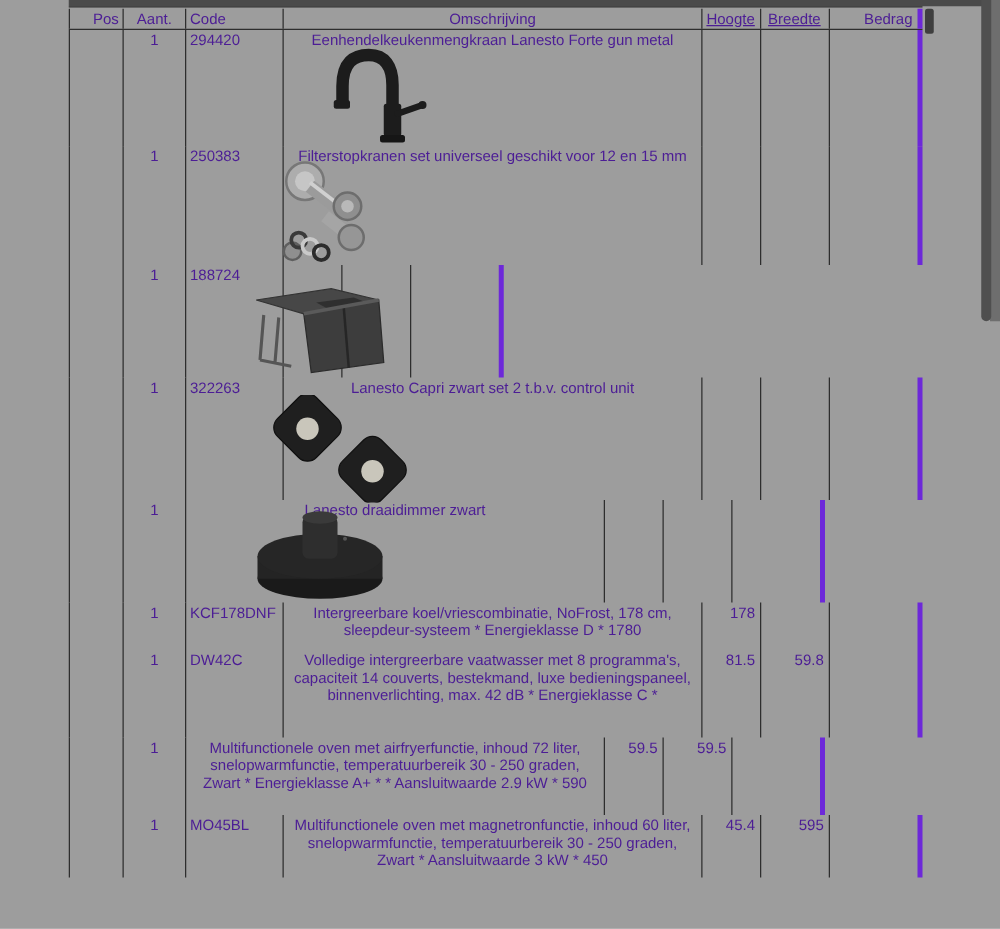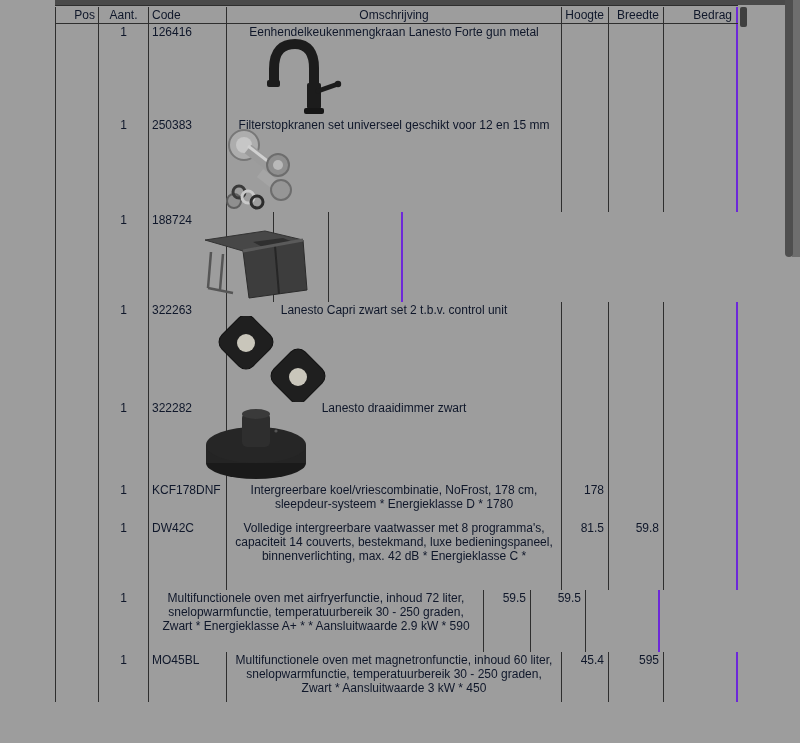--- a/index.html
+++ b/index.html
@@ -1,39 +1,39 @@
 <!DOCTYPE html>
 <html><head>
 <meta charset="utf-8">
 <style>
   html,body { margin:0; padding:0; }
   .screen {
     position:relative; width:800px; height:743px;
     background:#9d9d9d; overflow:hidden;
     font-family:"Liberation Sans", sans-serif;
-    color:#0f172a;
+    color:#4c1d95;
   }
   .top-strip { position:absolute; left:55px; top:0; width:745px; height:5px; background:#4a4a4a; }
   .scroll-track { position:absolute; left:792px; top:0; width:8px; height:257px; background:#6e6e6e; }
   .scroll-thumb { position:absolute; left:785px; top:0; width:8px; height:257px; background:#4f4f4f; border-radius:0 0 4px 4px; }
   .edge-mark { position:absolute; left:740px; top:7px; width:7px; height:20px; background:#3f3f3f; border-radius:2px; }
 
   .qtable { position:absolute; left:55px; top:5px; width:683px; font-size:12px; }
   .hrow { display:flex; height:17px; border-top:1px solid #2e2e2e; border-bottom:1px solid #2e2e2e; align-items:center; }
   .brow { display:flex; position:relative; }
   .cell { box-sizing:border-box; border-left:1px solid #2e2e2e; padding:1px 3px; overflow:hidden; line-height:14px; }
-  .row-end { border-right:2px solid #6d28d9; }
+  .row-end { border-right:4px solid #6d28d9; }
   .c-pos     { width:43px;  text-align:right; }
   .c-aant    { width:50px;  text-align:center; }
   .c-code    { width:78px;  text-align:left; }
   .c-om      { width:335px; text-align:center; }
   .c-hoogte  { width:47px;  text-align:right; padding-right:4px; }
   .c-breedte { width:55px;  text-align:right; padding-right:4px; }
   .c-bedrag  { width:75px;  text-align:right; padding-right:4px; }
-  .hrow .c-hoogte, .hrow .c-breedte { text-align:right; }
+  .hrow .c-hoogte, .hrow .c-breedte { text-align:center;text-decoration:underline; }
   .r0 { height:93px; } .r1 { height:95px; } .r2 { height:90px; }
   .r3 { height:98px; } .r4 { height:82px; } .r5 { height:38px; }
   .r6 { height:70px; } .r7 { height:62px; } .r8 { height:50px; }
   .pimg { position:absolute; pointer-events:none; }
 </style>
 </head>
 <body>
 
 <div class="screen">
 
@@ -47,21 +47,21 @@
       <div class="cell c-code">Code</div>
       <div class="cell c-om">Omschrijving</div>
       <div class="cell c-hoogte">Hoogte</div>
       <div class="cell c-breedte">Breedte</div>
       <div class="cell c-bedrag row-end">Bedrag</div>
     </div>
 
     <div class="brow r0">
       <div class="cell c-pos"></div>
       <div class="cell c-aant">1</div>
-      <div class="cell c-code">126416</div>
+      <div class="cell c-code">294420</div>
       <div class="cell c-om">Eenhendelkeukenmengkraan Lanesto Forte gun metal</div>
       <div class="cell c-hoogte"></div>
       <div class="cell c-breedte"></div>
       <div class="cell c-bedrag row-end"></div>
       <div class="pimg" style="left:195px; top:11px;">
         <svg width="100" height="82" viewBox="0 0 100 82">
           <path d="M24 48 V34 C24 15 33 9 45 9 C58 9 64 18 64 33 V52" stroke="#1c1c1c" stroke-width="10" fill="none"></path>
           <rect x="17" y="45" width="13" height="7" rx="2" fill="#1c1c1c"></rect>
           <rect x="57" y="48" width="14" height="26" rx="2" fill="#1c1c1c"></rect>
           <path d="M68 56 L88 49" stroke="#1c1c1c" stroke-width="5" stroke-linecap="round"></path>
@@ -130,21 +130,20 @@
           <circle cx="34" cy="27" r="9" fill="#c9c6bb"></circle>
           <rect x="64" y="38" width="44" height="44" rx="10" transform="rotate(45 86 60)" fill="#1f1f1f" stroke="#101010"></rect>
           <circle cx="86" cy="61" r="9" fill="#c9c6bb"></circle>
         </svg>
       </div>
     </div>
 
     <div class="brow r4">
       <div class="cell c-pos"></div>
       <div class="cell c-aant">1</div>
-      <div class="cell c-code">322282</div>
       <div class="cell c-om">Lanesto draaidimmer zwart</div>
       <div class="cell c-hoogte"></div>
       <div class="cell c-breedte"></div>
       <div class="cell c-bedrag row-end"></div>
       <div class="pimg" style="left:147px; top:5px;">
         <svg width="112" height="76" viewBox="0 0 112 76">
           <ellipse cx="54" cy="58" rx="50" ry="16" fill="#1a1a1a"></ellipse>
           <rect x="4" y="40" width="100" height="18" fill="#242424"></rect>
           <ellipse cx="54" cy="40" rx="50" ry="18" fill="#262626"></ellipse>
           <rect x="40" y="8" width="28" height="34" rx="5" fill="#2e2e2e"></rect>

